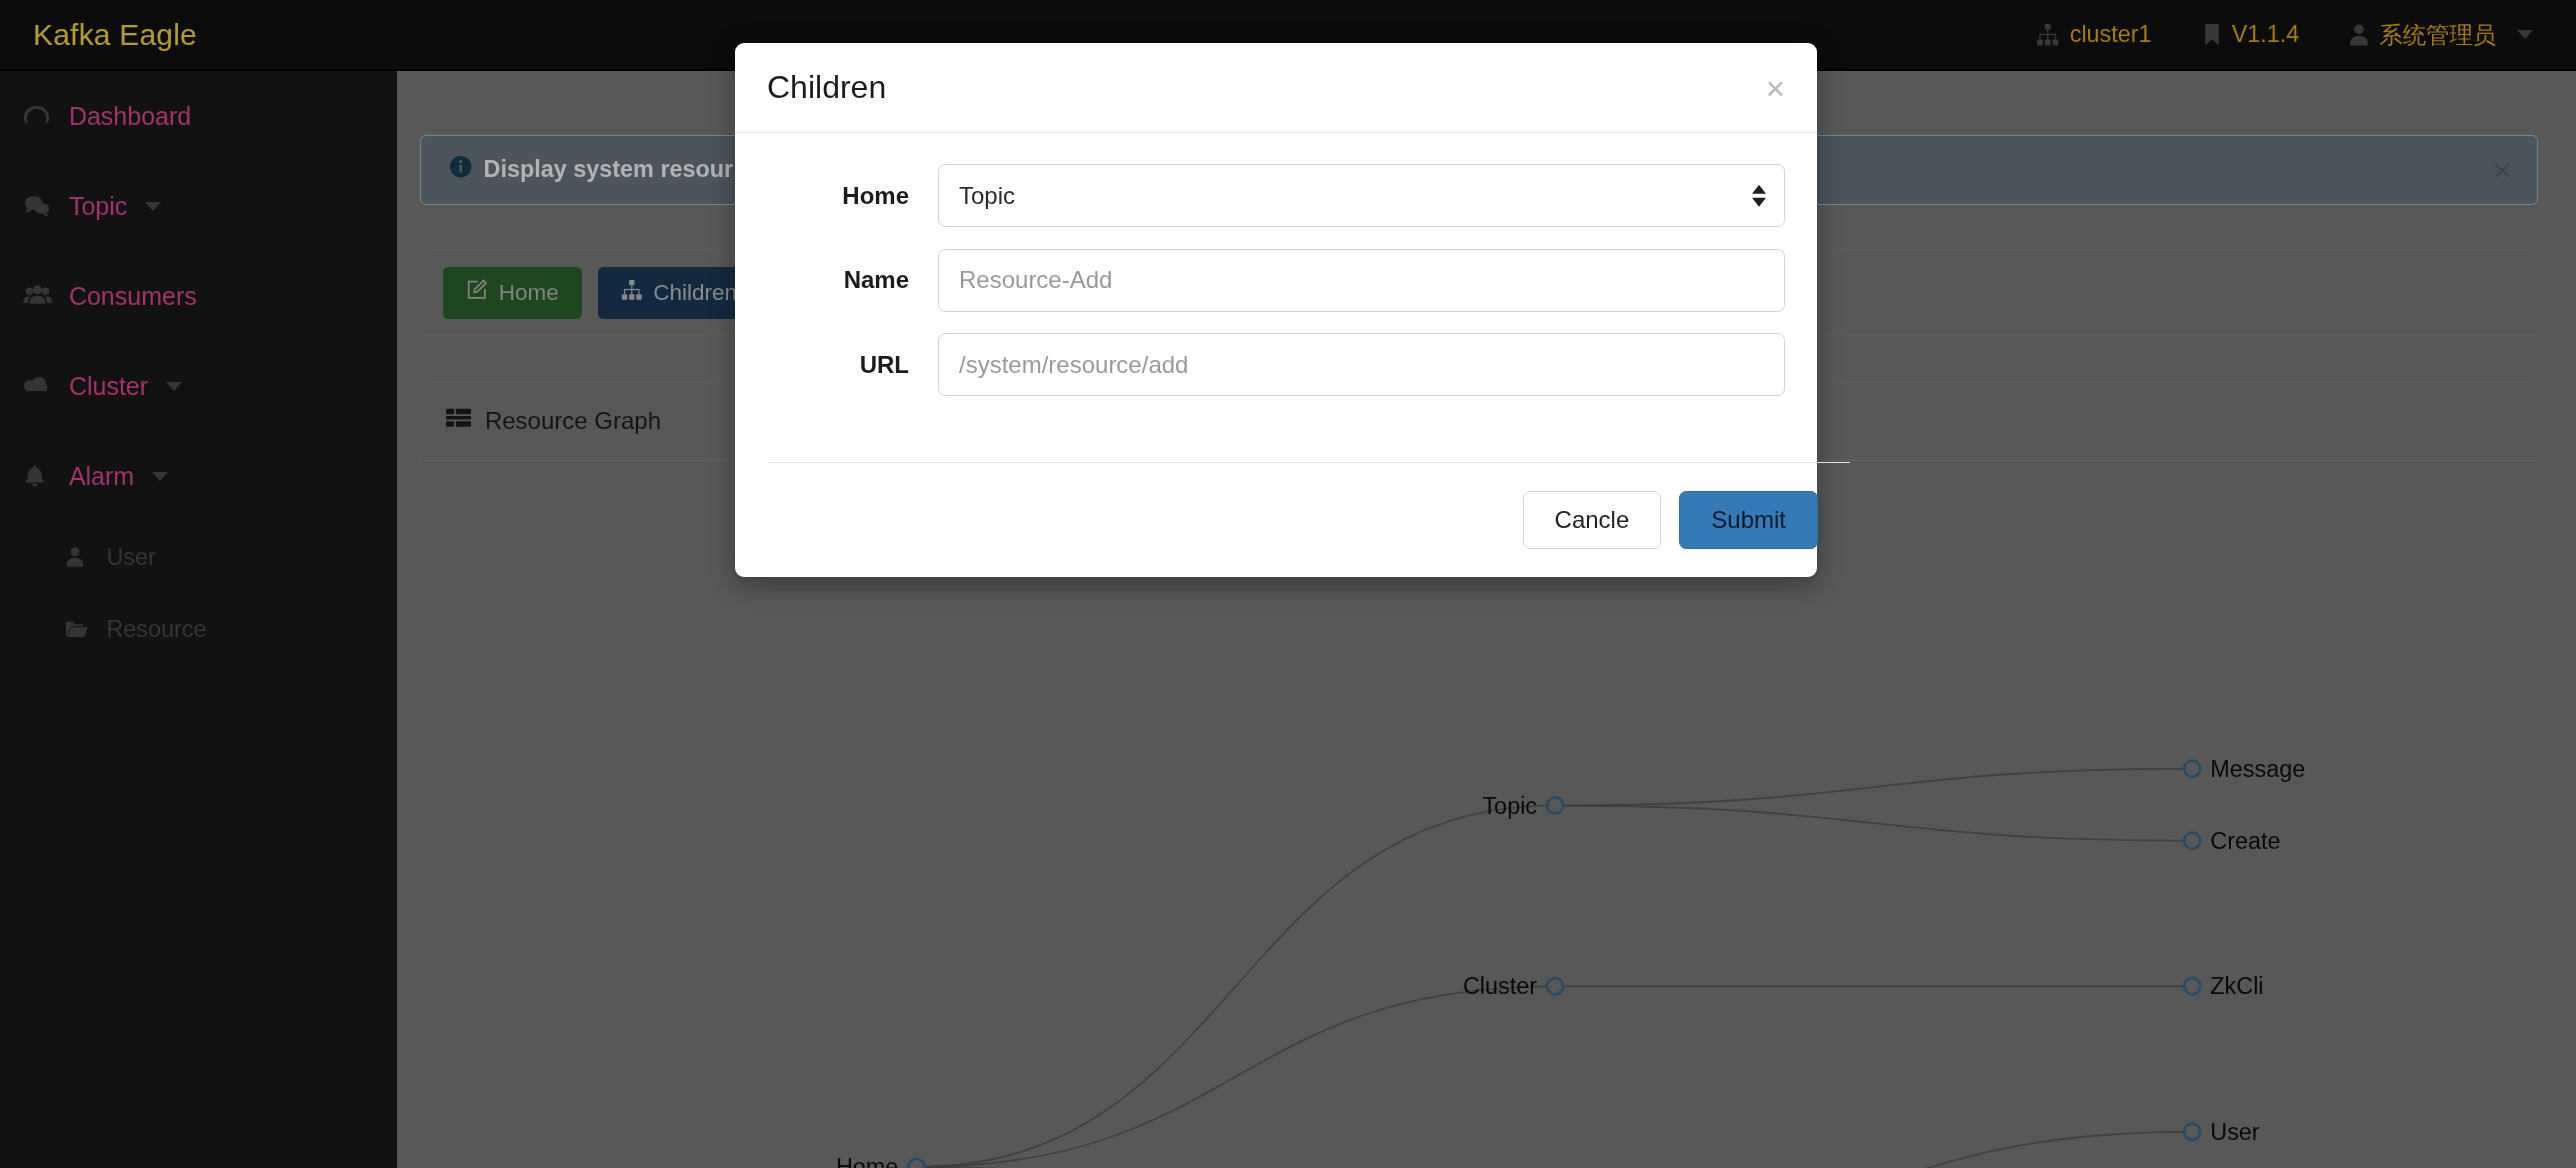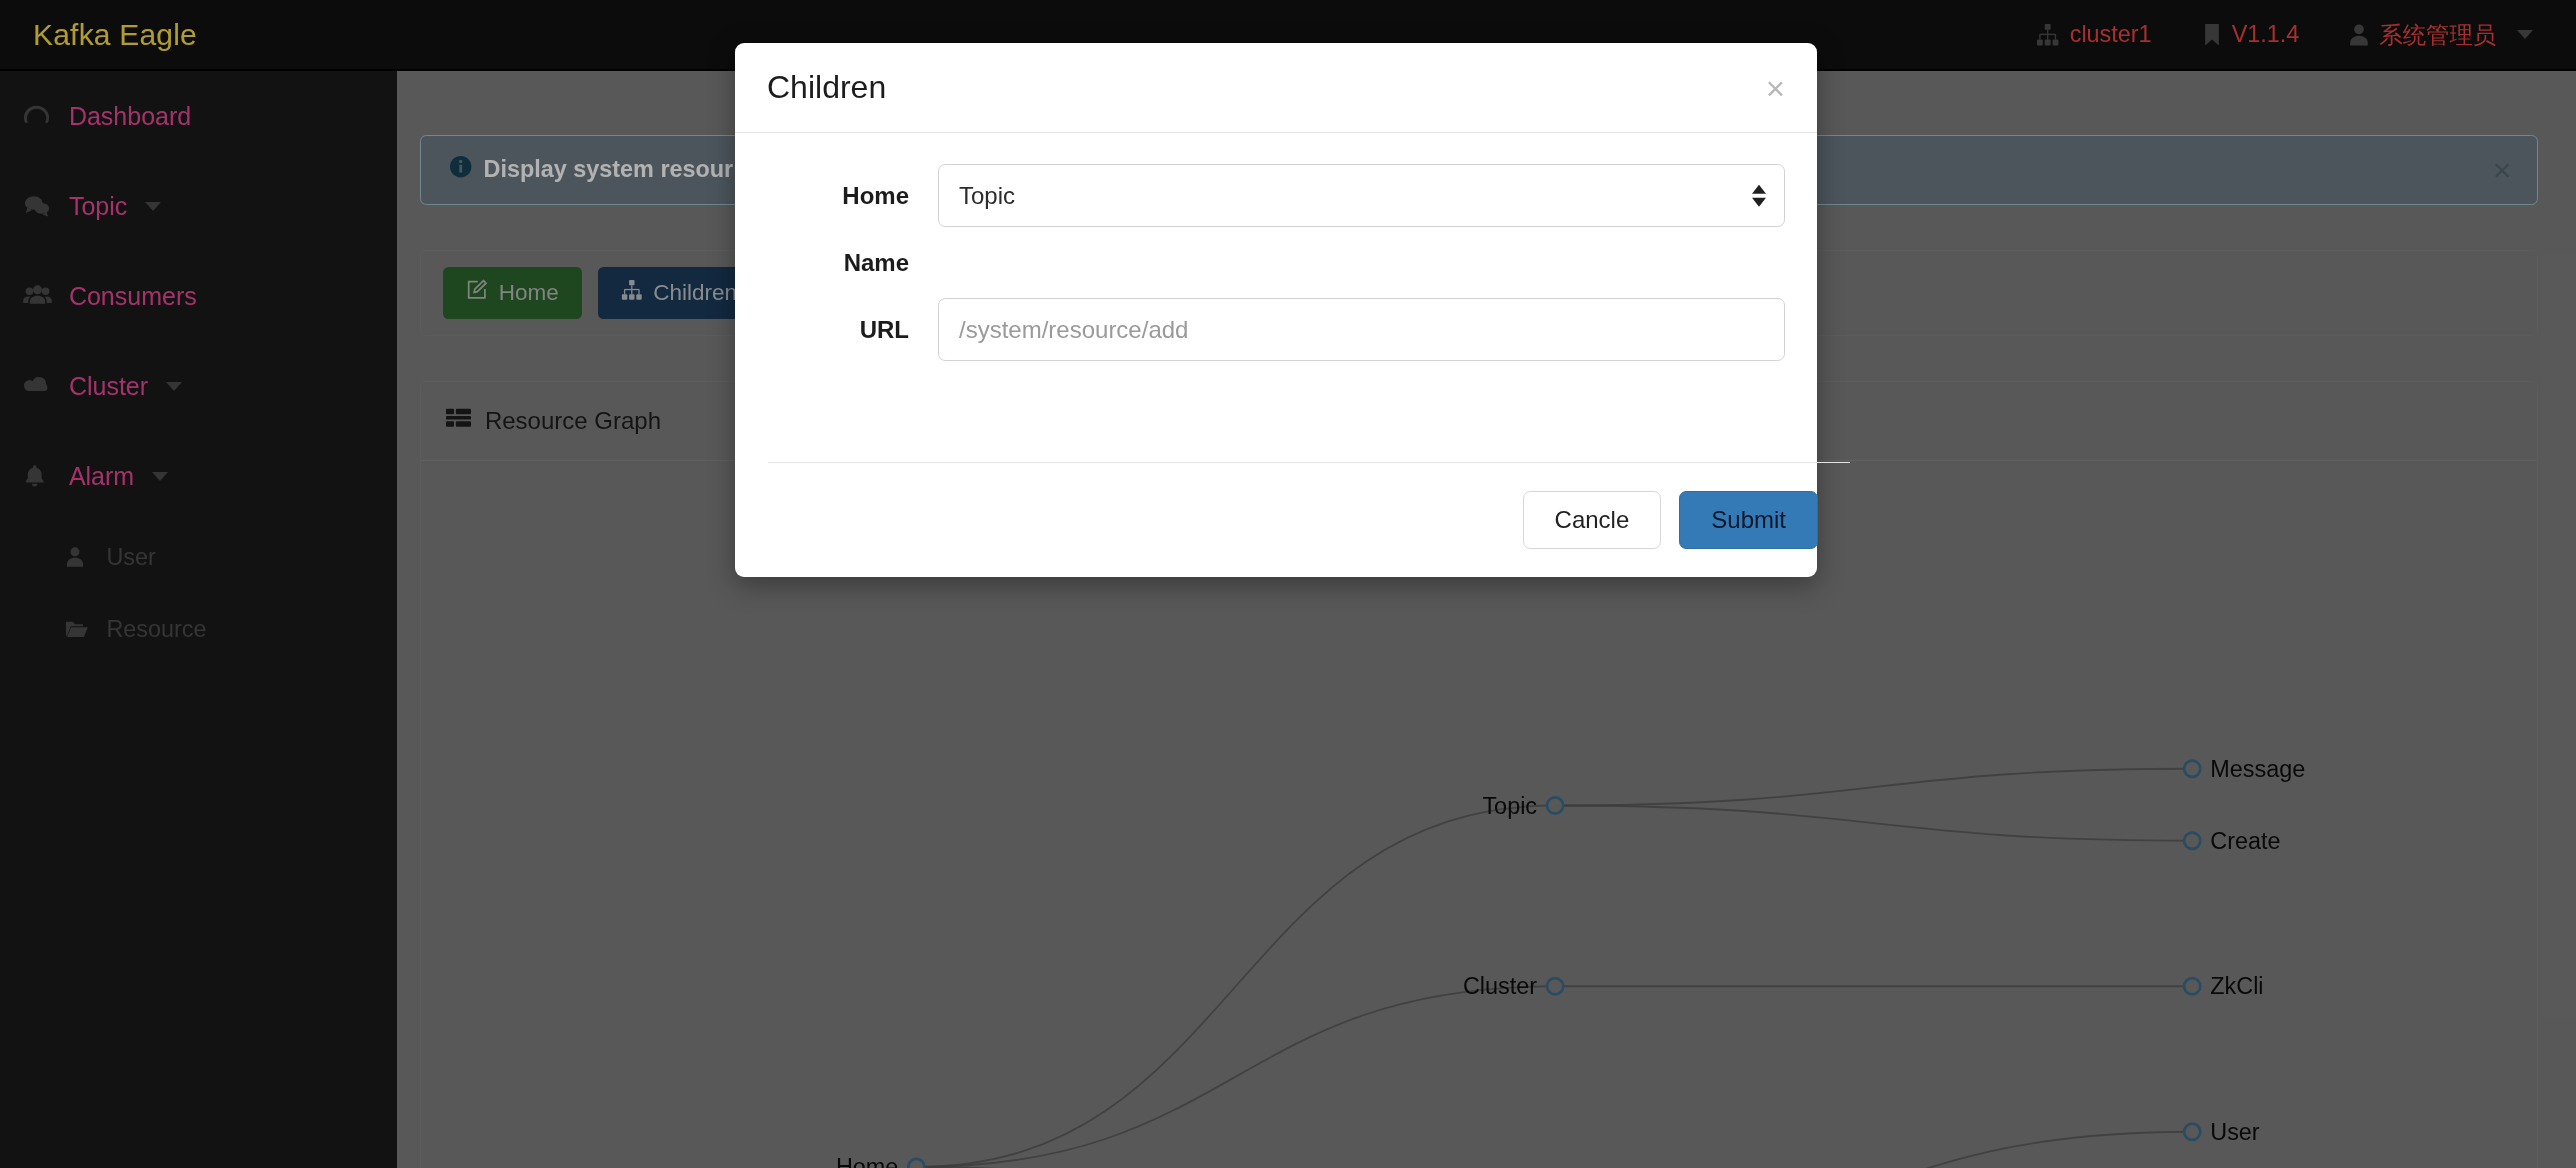--- a/index.html
+++ b/index.html
@@ -22,21 +22,21 @@
     position: absolute; left: 33px; top: 0; height: 69px;
     display: flex; align-items: center;
     font-size: 30px; color: #fde047; letter-spacing: 0.2px;
   }
   #topnav-right {
     position: absolute; right: 18px; top: 0; height: 69px;
     display: flex; align-items: center;
   }
   .topnav-item {
     display: flex; align-items: center; gap: 10px;
-    color: #ef4444; font-size: 23.4px;
+    color: #eab308; font-size: 23.4px;
     padding: 0 25px; height: 69px;
   }
   .topnav-item svg { display: block; }
   .caret-tri {
     width: 0; height: 0; margin-left: 10.8px;
     border-left: 8px solid transparent;
     border-right: 8px solid transparent;
     border-top: 9px solid #4f4f4f;
   }
 
@@ -482,20 +482,23 @@
         <span class="val">Topic</span>
         <span class="spin">
             <i class="up"></i>
             <i class="dn"></i>
           </span>
       </div>
     </div>
 
     <div class="form-row">
       <div class="form-label">Name</div>
+      <div class="form-ctl">
+        <span class="ph">Resource-Add</span>
+      </div>
     </div>
 
     <div class="form-row">
       <div class="form-label">URL</div>
       <div class="form-ctl">
         <span class="ph">/system/resource/add</span>
       </div>
     </div>
   </div>
 

